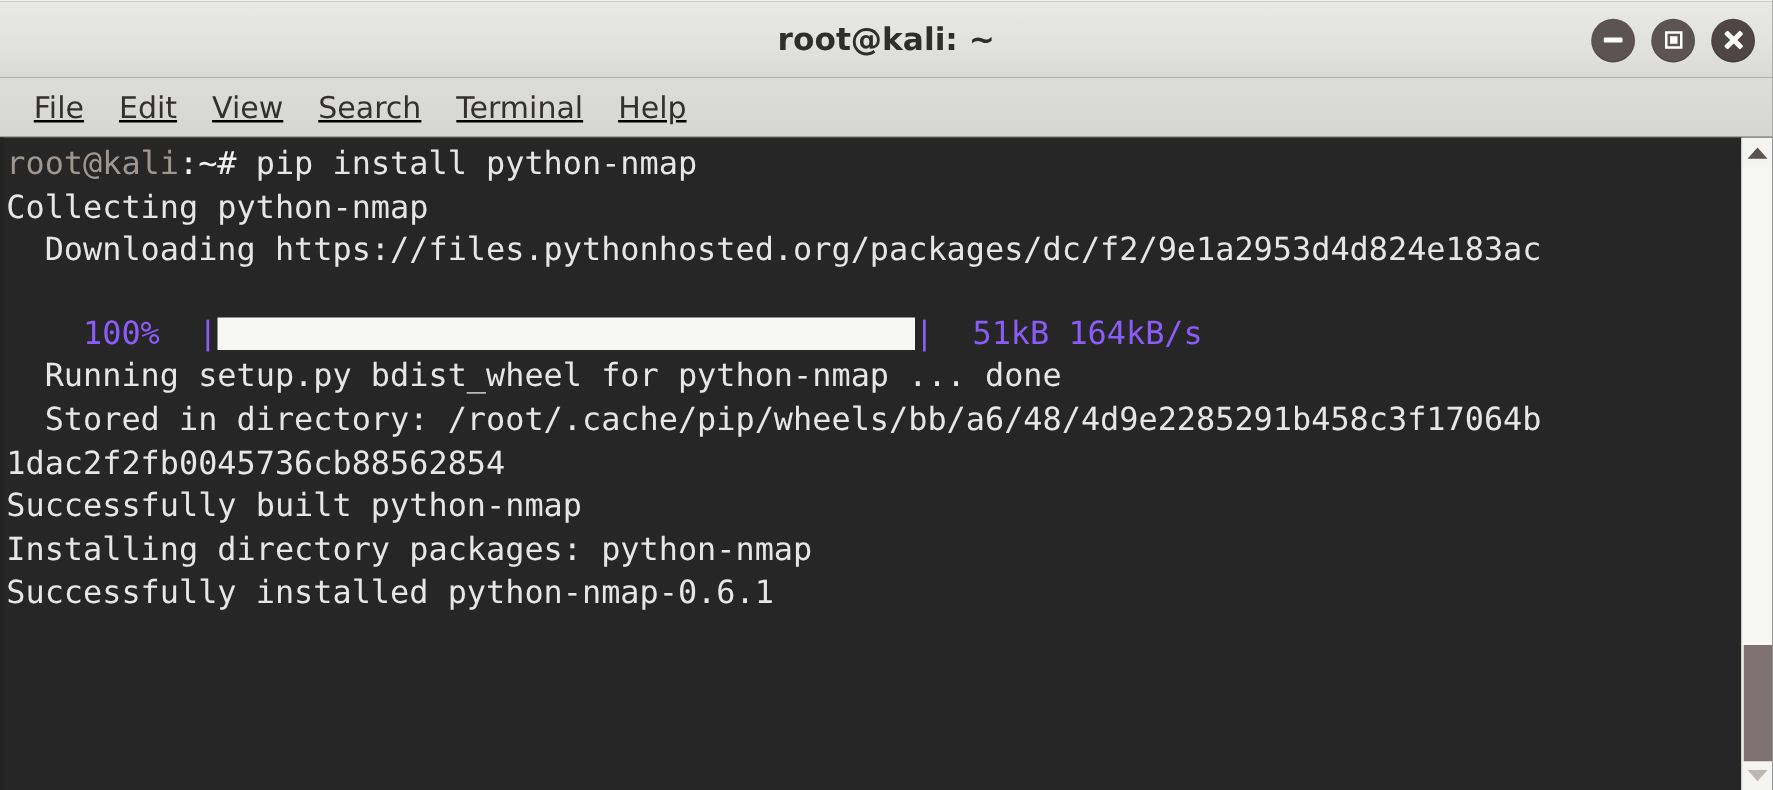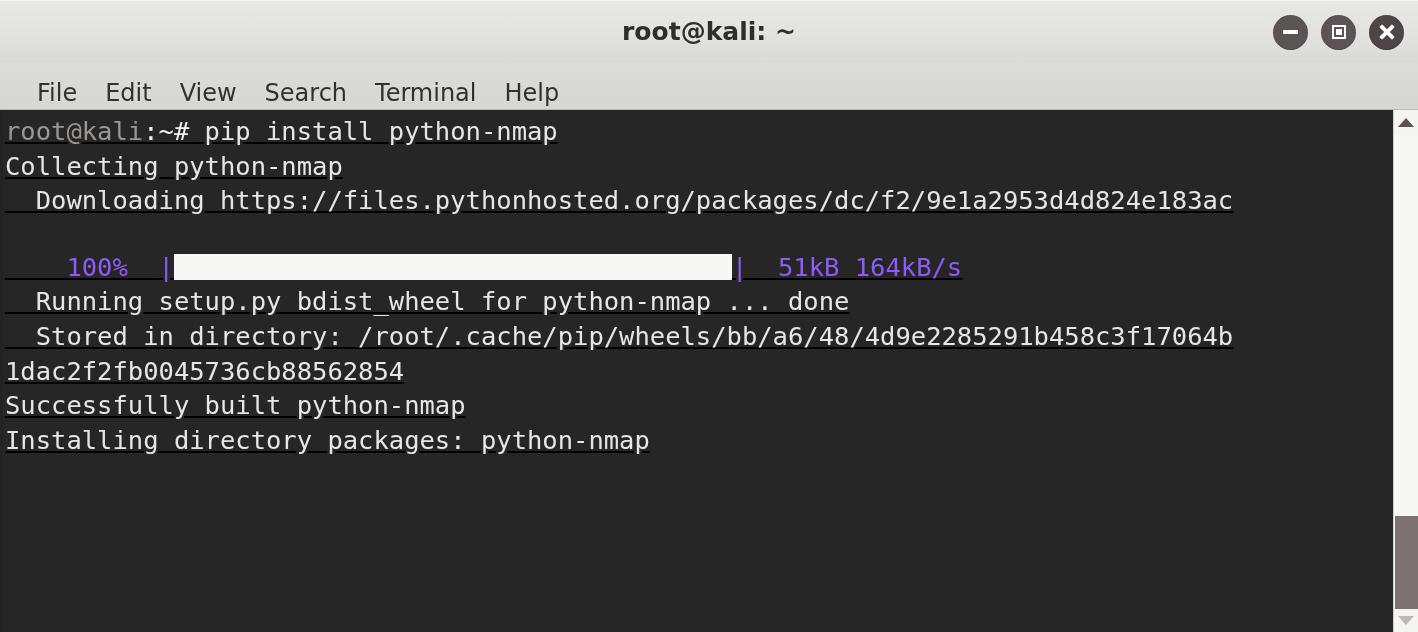--- a/index.html
+++ b/index.html
@@ -108,23 +108,24 @@
   .glyph-close::after  { transform: rotate(-45deg); }
 
   
   .menubar {
     height: 48px;
     flex: 0 0 48px;
     background: linear-gradient(to bottom, #dcdcda 0%, #d6d6d4 100%);
     border-bottom: 1px solid #b9b9b6;
     box-sizing: border-box;
     display: flex;
-    align-items: flex-end;
-    padding-left: 24px;
+    align-items: center;
+    padding-left: 14px;
     gap: 2px;
+    text-decoration: underline;
   }
   .menu-item {
     font-family: "DejaVu Sans", sans-serif;
     font-size: 24px;
     color: #33312f;
     padding: 2px 13px;
     cursor: default;
     white-space: nowrap;
     user-select: none;
   }
@@ -136,21 +137,20 @@
     background: #262626;
     display: flex;
     overflow: hidden;
     border-left: 3px solid #232323;
   }
   .term-screen {
     flex: 1 1 auto;
     position: relative;
     padding: 4px 0 0 2px;
     overflow: hidden;
-    text-decoration: underline;
   }
   .term-line {
     font-family: "DejaVu Sans Mono", monospace;
     font-size: 25.5px;
     line-height: 34.6px;
     color: #e6e6e6;
     white-space: pre;
     letter-spacing: 0px;
     margin: 0;
   }
@@ -270,20 +270,21 @@
       <div class="term-line">Collecting python-nmap</div>
       <div class="term-line">  Downloading https://files.pythonhosted.org/packages/dc/f2/9e1a2953d4d824e183ac</div>
 
       <div class="progress-line"><span>    100%  </span><span>|</span><span class="bar-fill"></span><span>| </span><span> 51kB 164kB/s</span></div>
 
       <div class="term-line">  Running setup.py bdist_wheel for python-nmap ... done</div>
       <div class="term-line">  Stored in directory: /root/.cache/pip/wheels/bb/a6/48/4d9e2285291b458c3f17064b</div>
       <div class="term-line">1dac2f2fb0045736cb88562854</div>
       <div class="term-line">Successfully built python-nmap</div>
       <div class="term-line">Installing directory packages: python-nmap</div>
+      <div class="term-line">Successfully installed python-nmap-0.6.1</div>
 
 
     </div>
 
     <div class="scrollbar">
       <div class="sb-arrow">
         <span class="arrow-up"></span>
       </div>
       <div class="sb-track">
         <div class="sb-thumb"></div>

